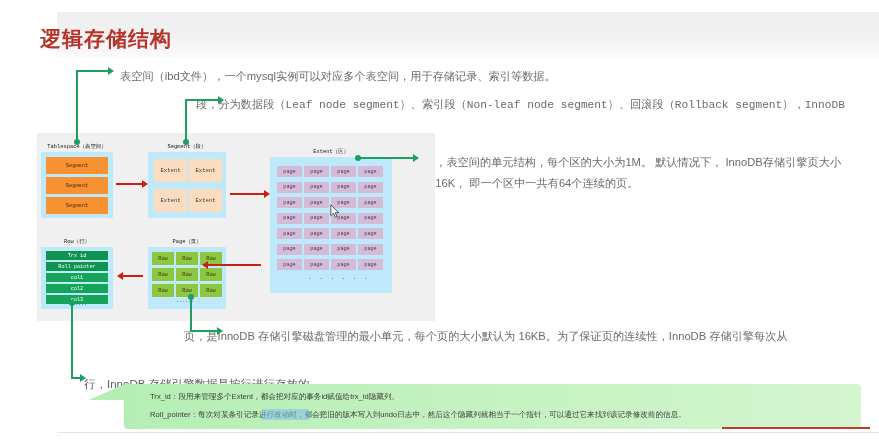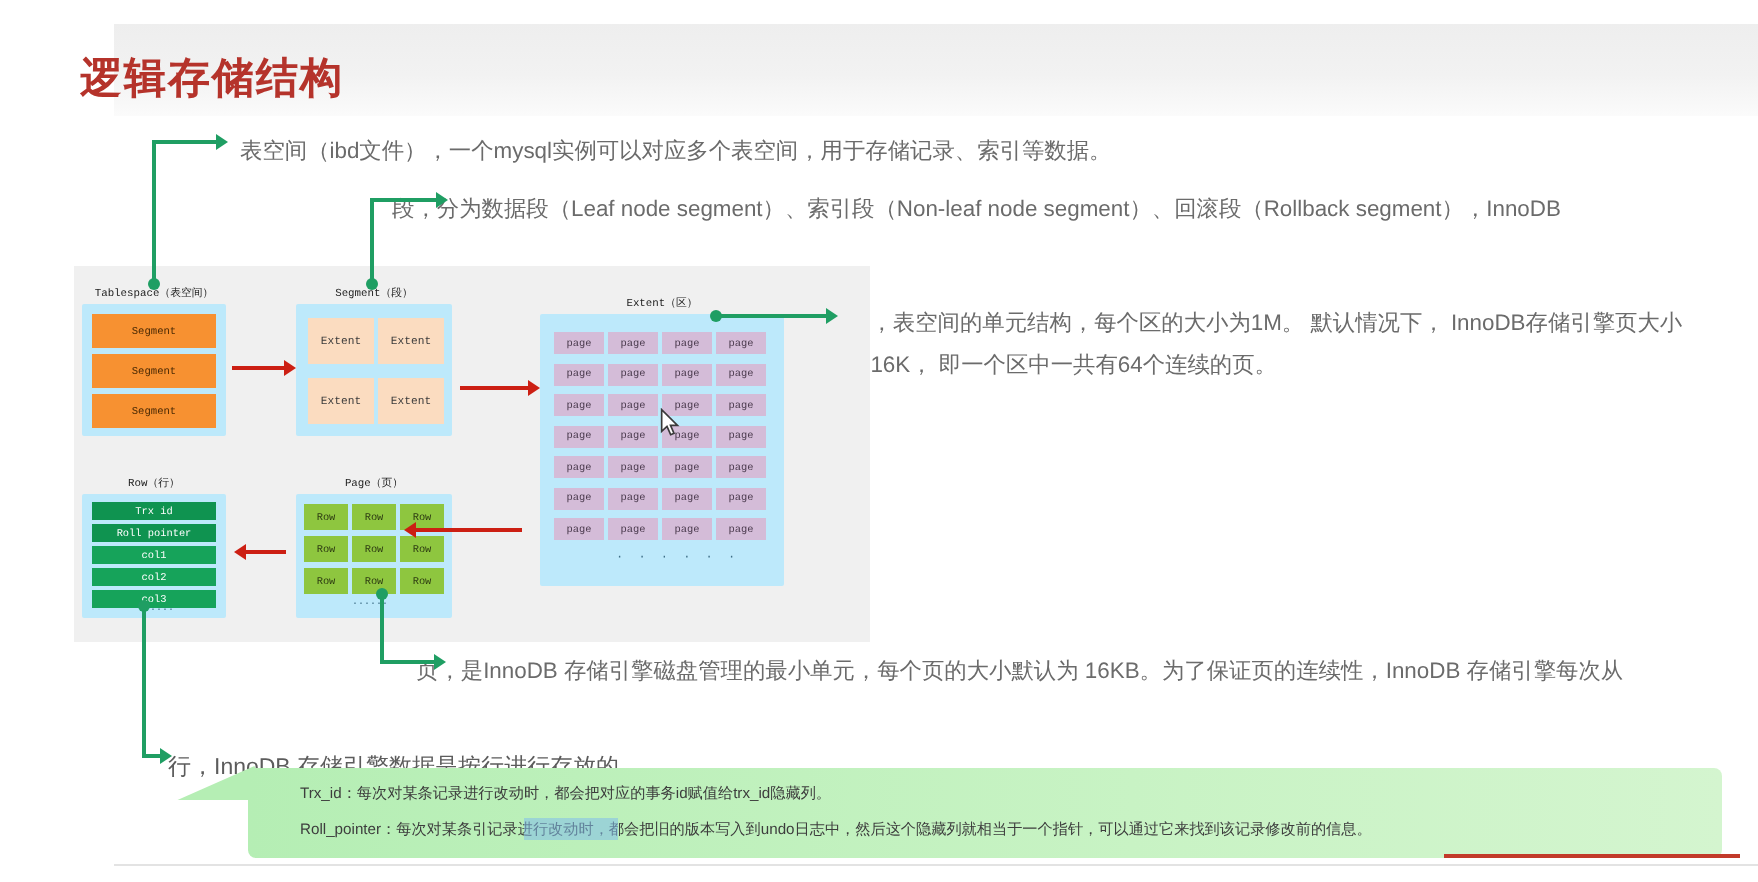--- a/index.html
+++ b/index.html
@@ -21,23 +21,23 @@
     font-size:21px;font-weight:bold;color:#b5332b;letter-spacing:1px;
     white-space:nowrap;
   }
 
   
   .para{
     position:absolute;color:#6b6b6b;font-size:11.2px;line-height:21px;
     white-space:nowrap;
   }
   .p-tablespace{left:120px;top:66px;}
-  .p-segment{left:196px;top:95px;}
+  .p-segment{left:196px;top:95px;font-family:Liberation Mono, monospace;}
   .p-extent{left:424px;top:152px;}
-  .p-page{left:208px;top:326px;}
+  .p-page{left:184px;top:326px;}
   .p-row{left:84px;top:374px;color:#5c5c5c;font-size:11.5px;}
 
   
   .panel{
     position:absolute;left:37px;top:133px;width:398px;height:188px;
     background:#f0f0f0;
   }
 
   
   .grp{position:absolute;background:#bde9fb;border-radius:1px;}
@@ -274,21 +274,21 @@
   <div class="gline" style="left:190px;top:330px;width:28px;height:1.6px;"></div>
   <div class="garrow" style="left:217px;top:327px;"></div>
 
   <div class="gdot" style="left:69px;top:300px;"></div>
   <div class="gline" style="left:71px;top:303px;width:1.6px;height:75px;"></div>
   <div class="gline" style="left:71px;top:377px;width:10px;height:1.6px;"></div>
   <div class="garrow" style="left:80px;top:374px;"></div>
 
   <div class="callout-tail"></div>
   <div class="callout"></div>
-  <div class="callout-line cl1">Trx_id：每次对某条记录进行改动时，都会把对应的事务id赋值给trx_id隐藏列。</div>
+  <div class="callout-line cl1">Trx_id：段用来管理多个Extent，都会把对应的事务id赋值给trx_id隐藏列。</div>
   <div class="callout-line cl2">Roll_pointer：每次对某条引记录进行改动时，都会把旧的版本写入到undo日志中，然后这个隐藏列就相当于一个指针，可以通过它来找到该记录修改前的信息。</div>
   <div class="sel-hl"></div>
   <div class="red-underline"></div>
   <div class="bottom-rule"></div>
 
   <svg class="cursor" viewBox="0 0 12 18">
     <path d="M1 1 L1 14 L4.2 11 L6.4 16 L8.4 15.2 L6.3 10.4 L10.5 10.4 Z" fill="#ffffff" stroke="#3a3a3a" stroke-width="1"></path>
   </svg>
 
 </div>

